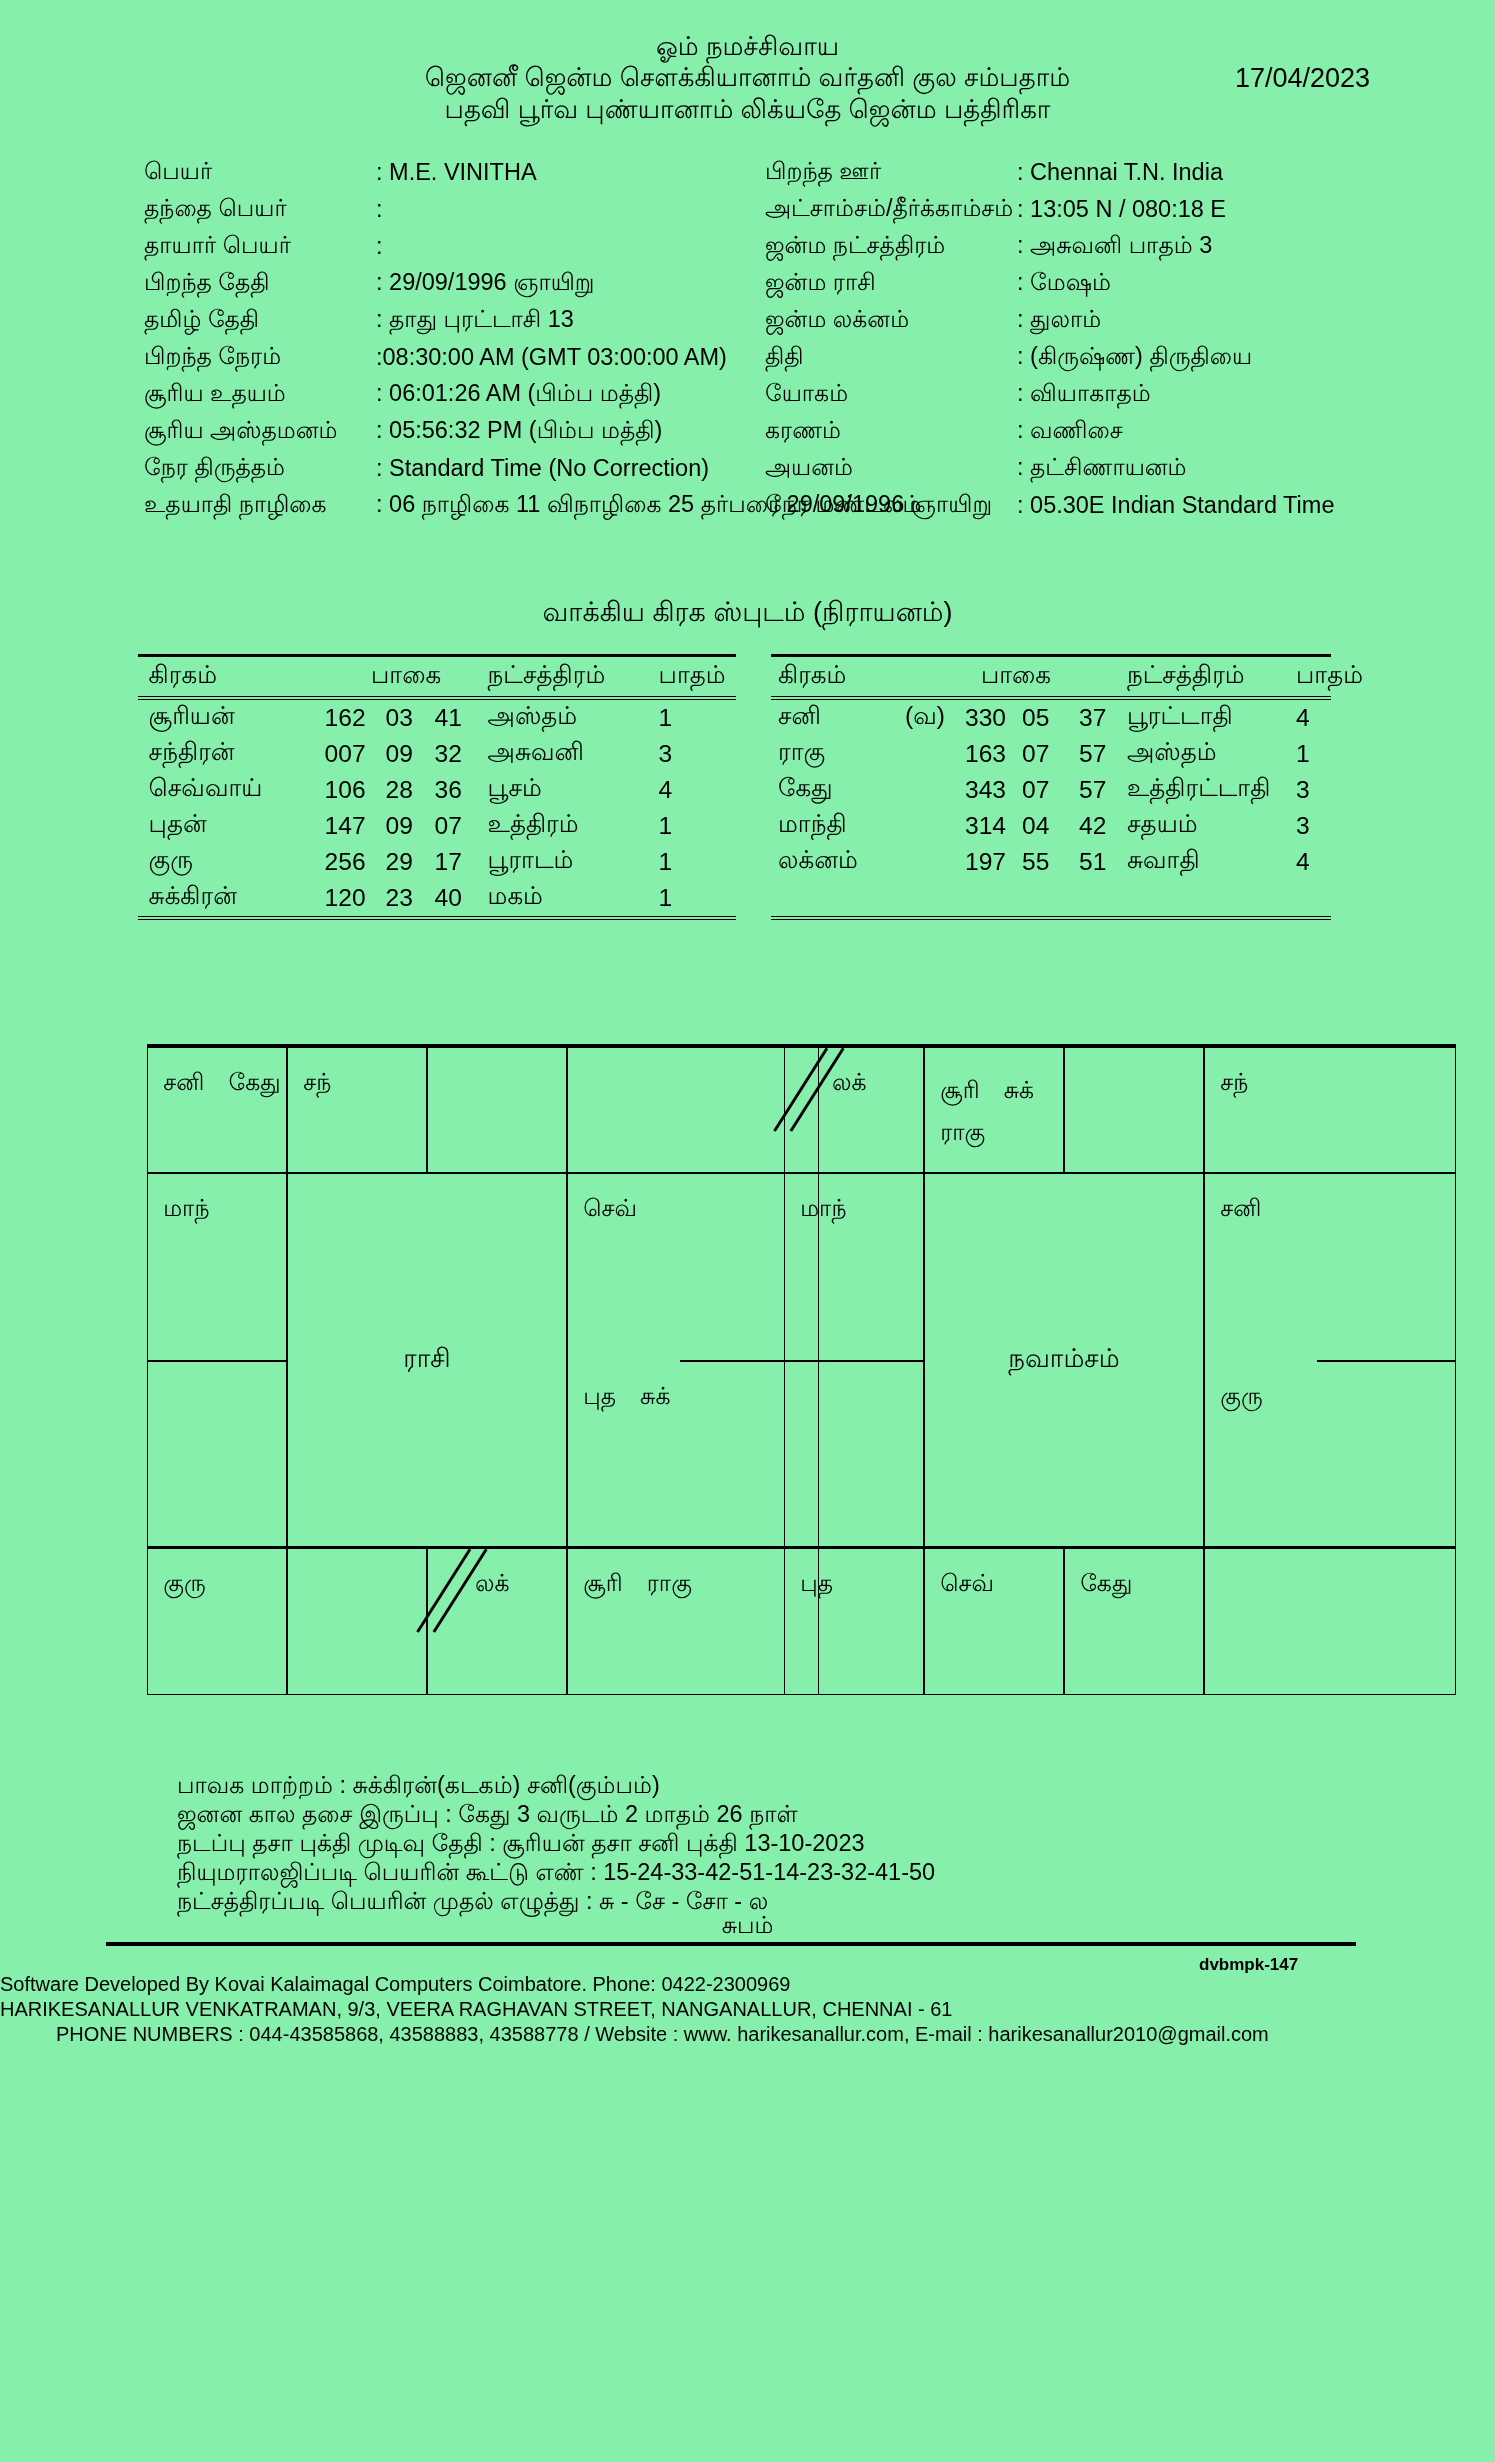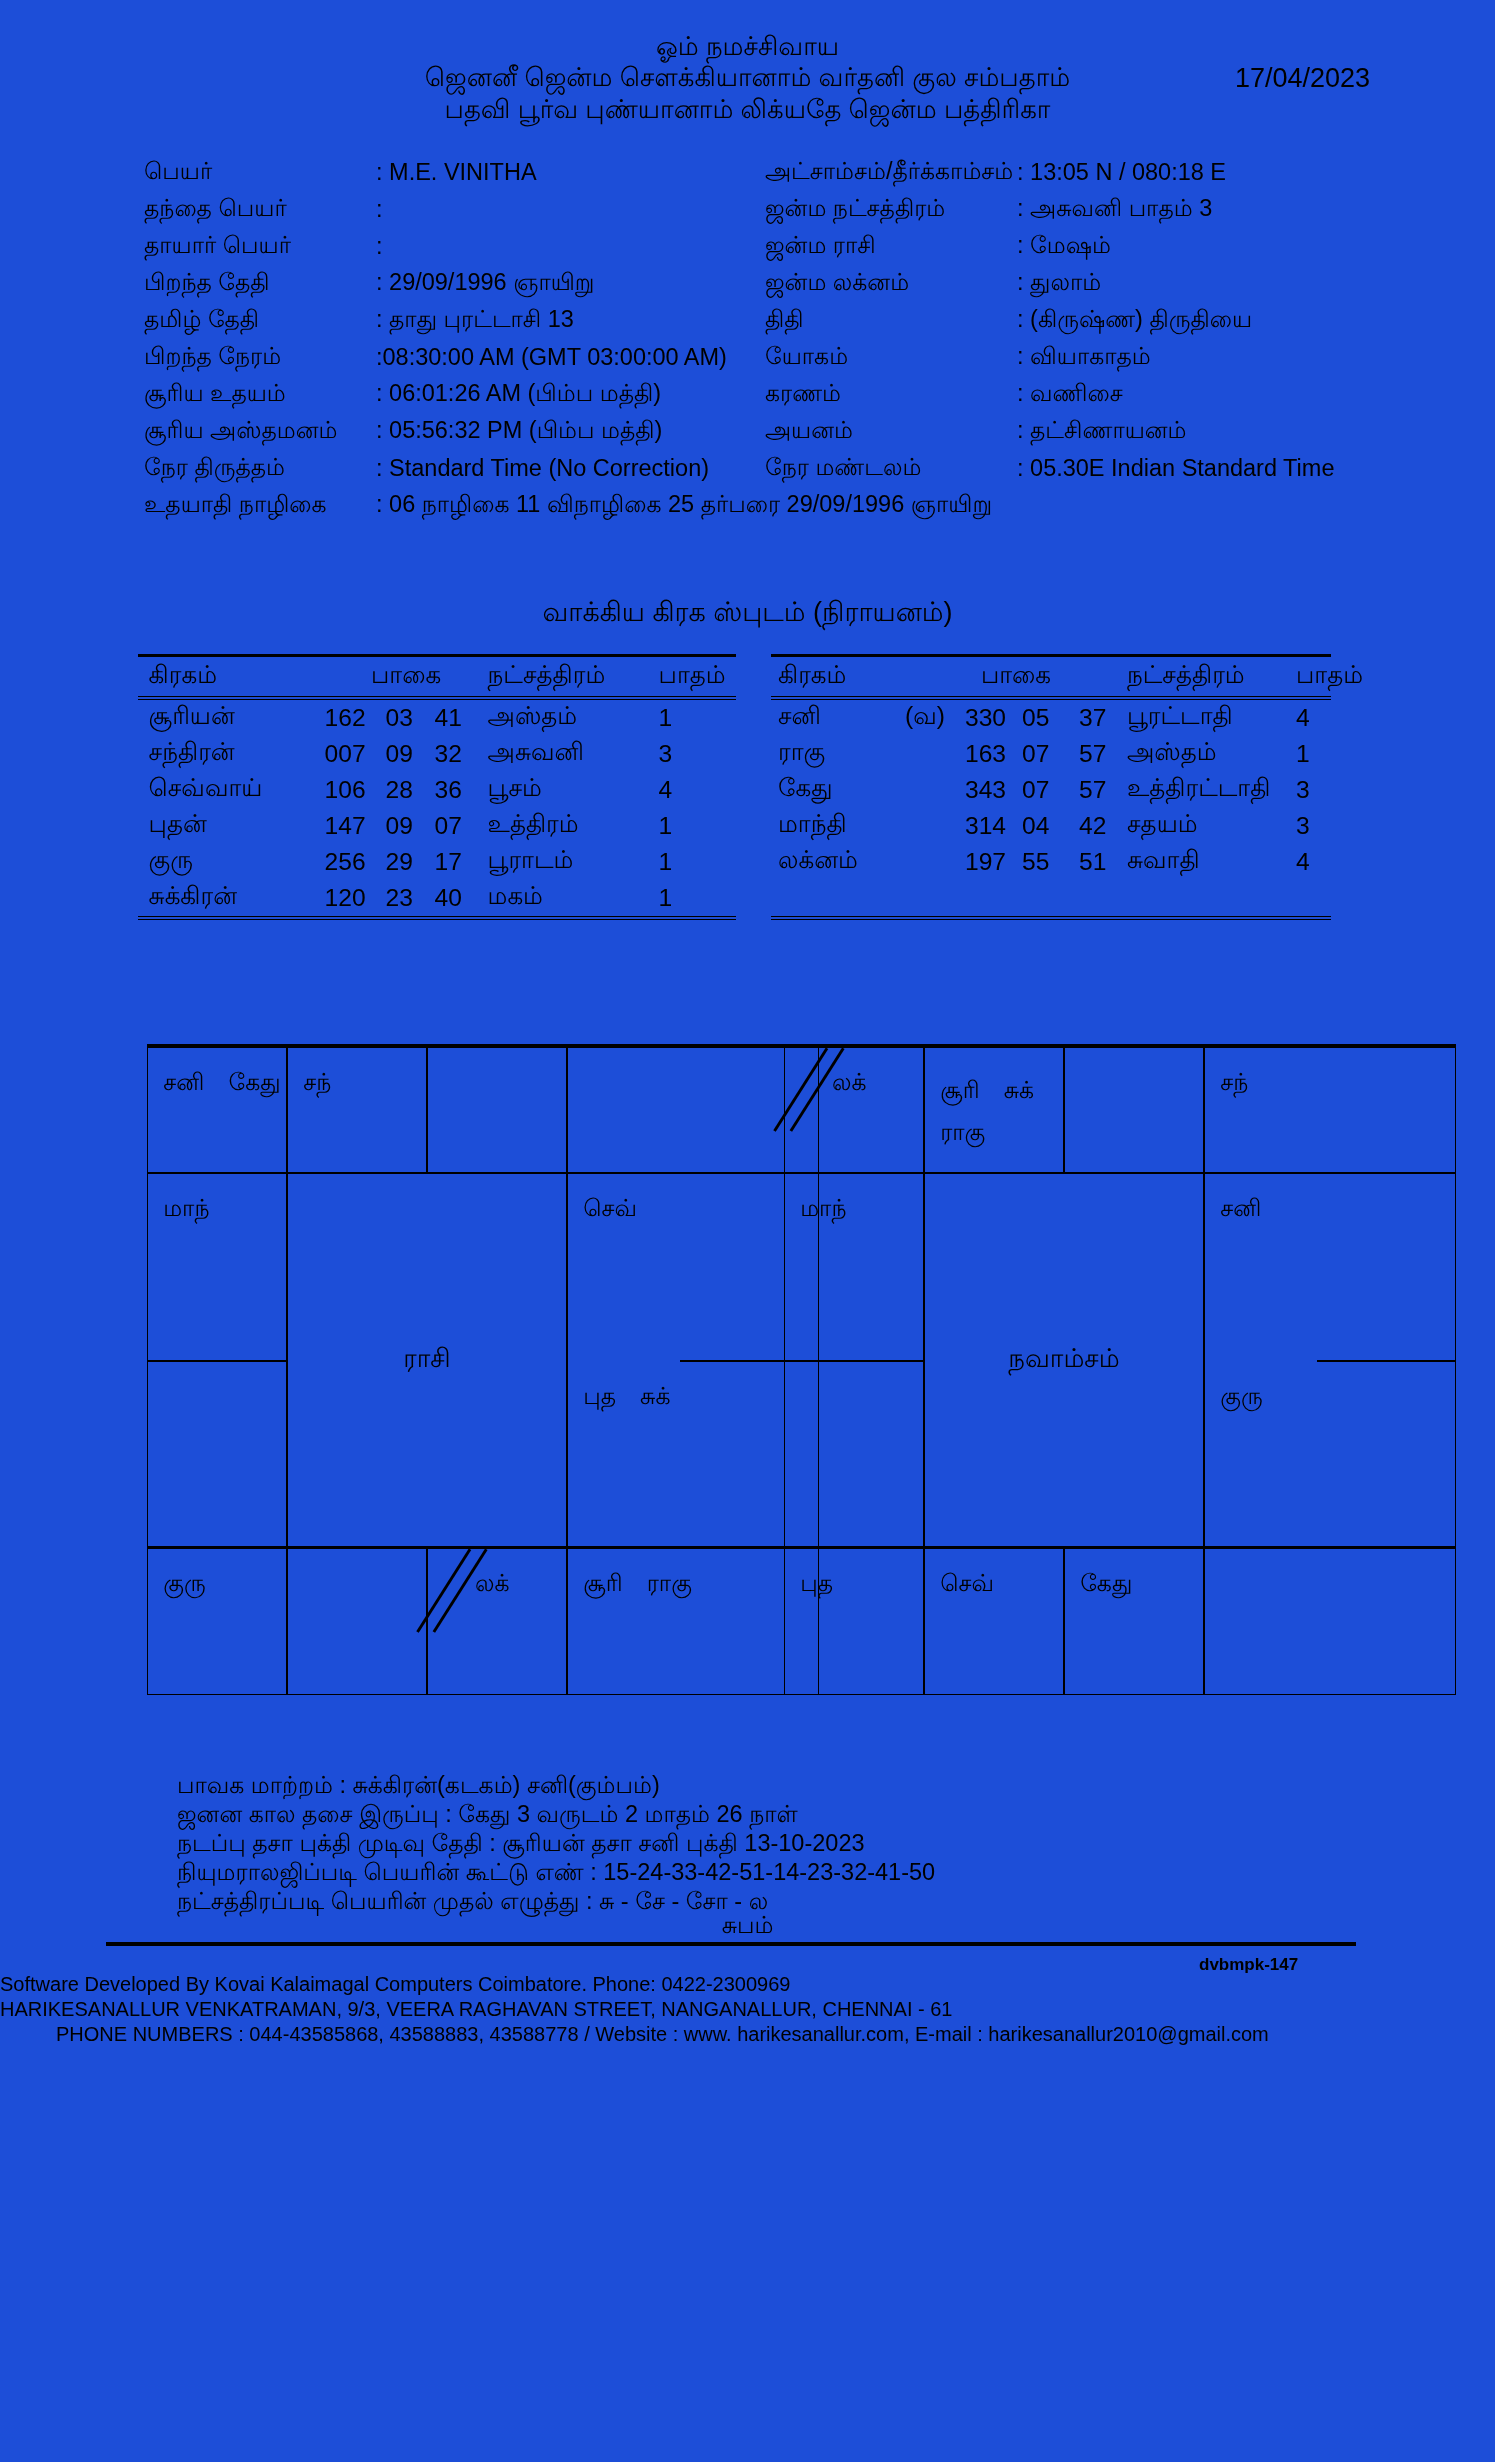--- a/index.html
+++ b/index.html
@@ -1,16 +1,16 @@
 <!DOCTYPE html>
 <html style="font-size:9.4px"><head>
 <meta charset="utf-8">
 <style>
   html,body{margin:0;padding:0;background:#e8e8e8;}
-  .page{position:relative;width:1495px;height:2462px;background:#1d4ed8;color:#000;
+  .page{position:relative;width:1495px;height:2462px;background:#86efac;color:#000;
         font-family:"Liberation Sans","DejaVu Sans",sans-serif;overflow:hidden;}
   .abs{position:absolute;}
   .ctr{left:0;width:1495px;text-align:center;}
   
   .hdr{font-size:26px;line-height:30.5px;white-space:nowrap;}
   .hdate{font-size:27px;}
   
   .dcol{position:absolute;}
   .drow{display:flex;height:37px;align-items:center;white-space:nowrap;font-size:23.5px;}
   .dlabel{flex:0 0 232px;}
@@ -117,20 +117,24 @@
         <span class="dvalue">: Standard Time (No Correction)</span>
       </div>
     <div class="drow">
         <span class="dlabel">உதயாதி நாழிகை</span>
         <span class="dvalue">: 06 நாழிகை  11 விநாழிகை   25 தர்பரை 29/09/1996 ஞாயிறு</span>
       </div>
   </div>
 
   <div class="dcol dright" style="left:765px;top:154px;width:730px;">
     <div class="drow">
+        <span class="dlabel">பிறந்த ஊர்</span>
+        <span class="dvalue">: Chennai  T.N. India</span>
+      </div>
+    <div class="drow">
         <span class="dlabel">அட்சாம்சம்/தீர்க்காம்சம்</span>
         <span class="dvalue">: 13:05 N / 080:18 E</span>
       </div>
     <div class="drow">
         <span class="dlabel">ஜன்ம நட்சத்திரம்</span>
         <span class="dvalue">: அசுவனி பாதம் 3</span>
       </div>
     <div class="drow">
         <span class="dlabel">ஜன்ம ராசி</span>
         <span class="dvalue">: மேஷம்</span>

